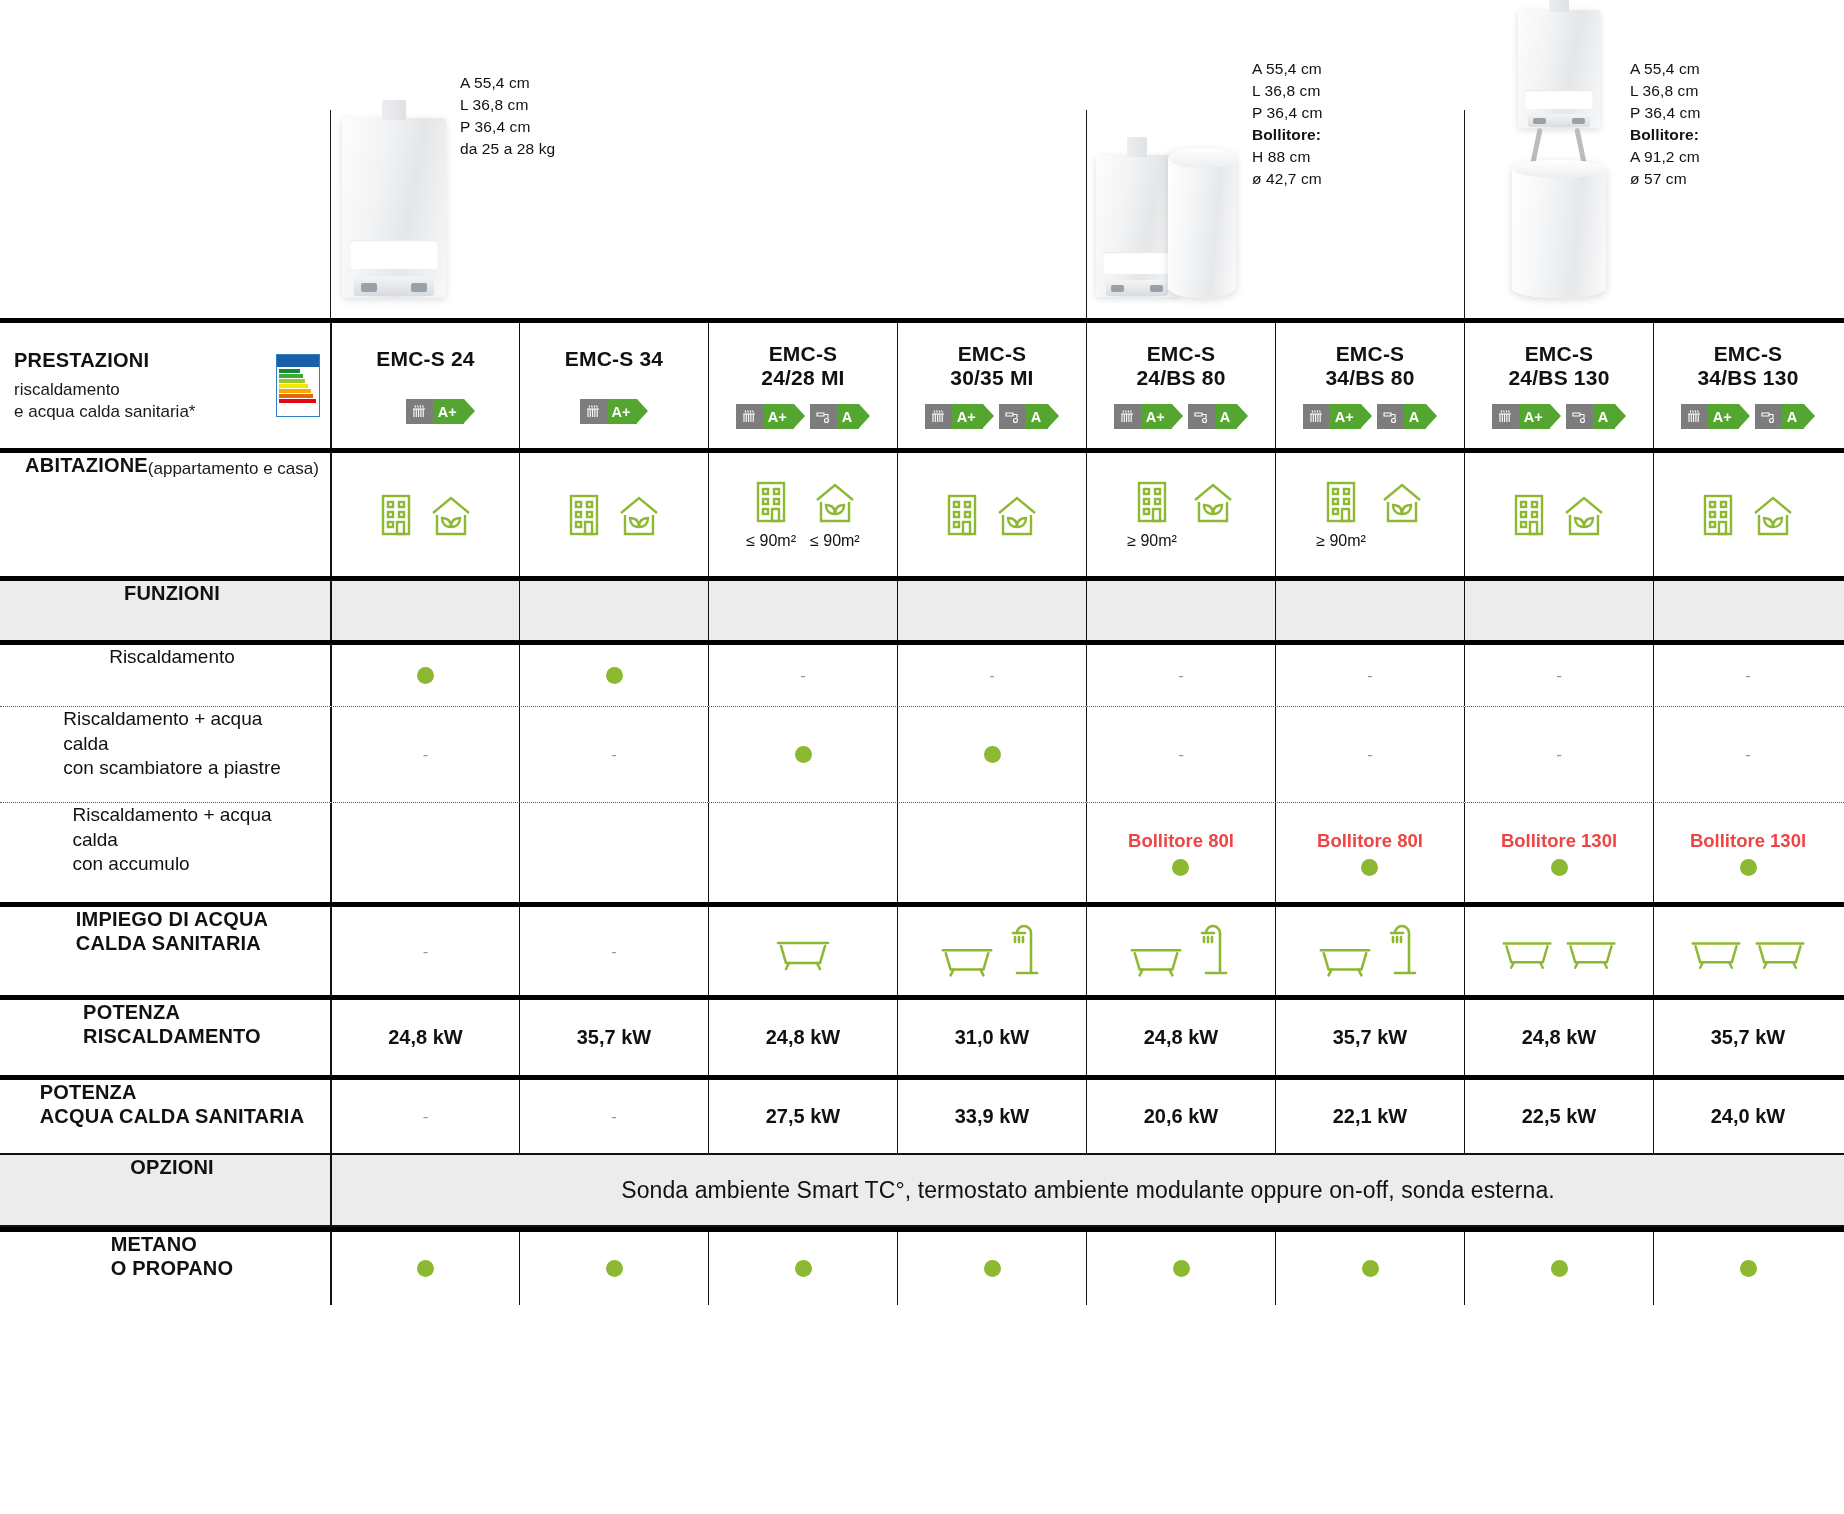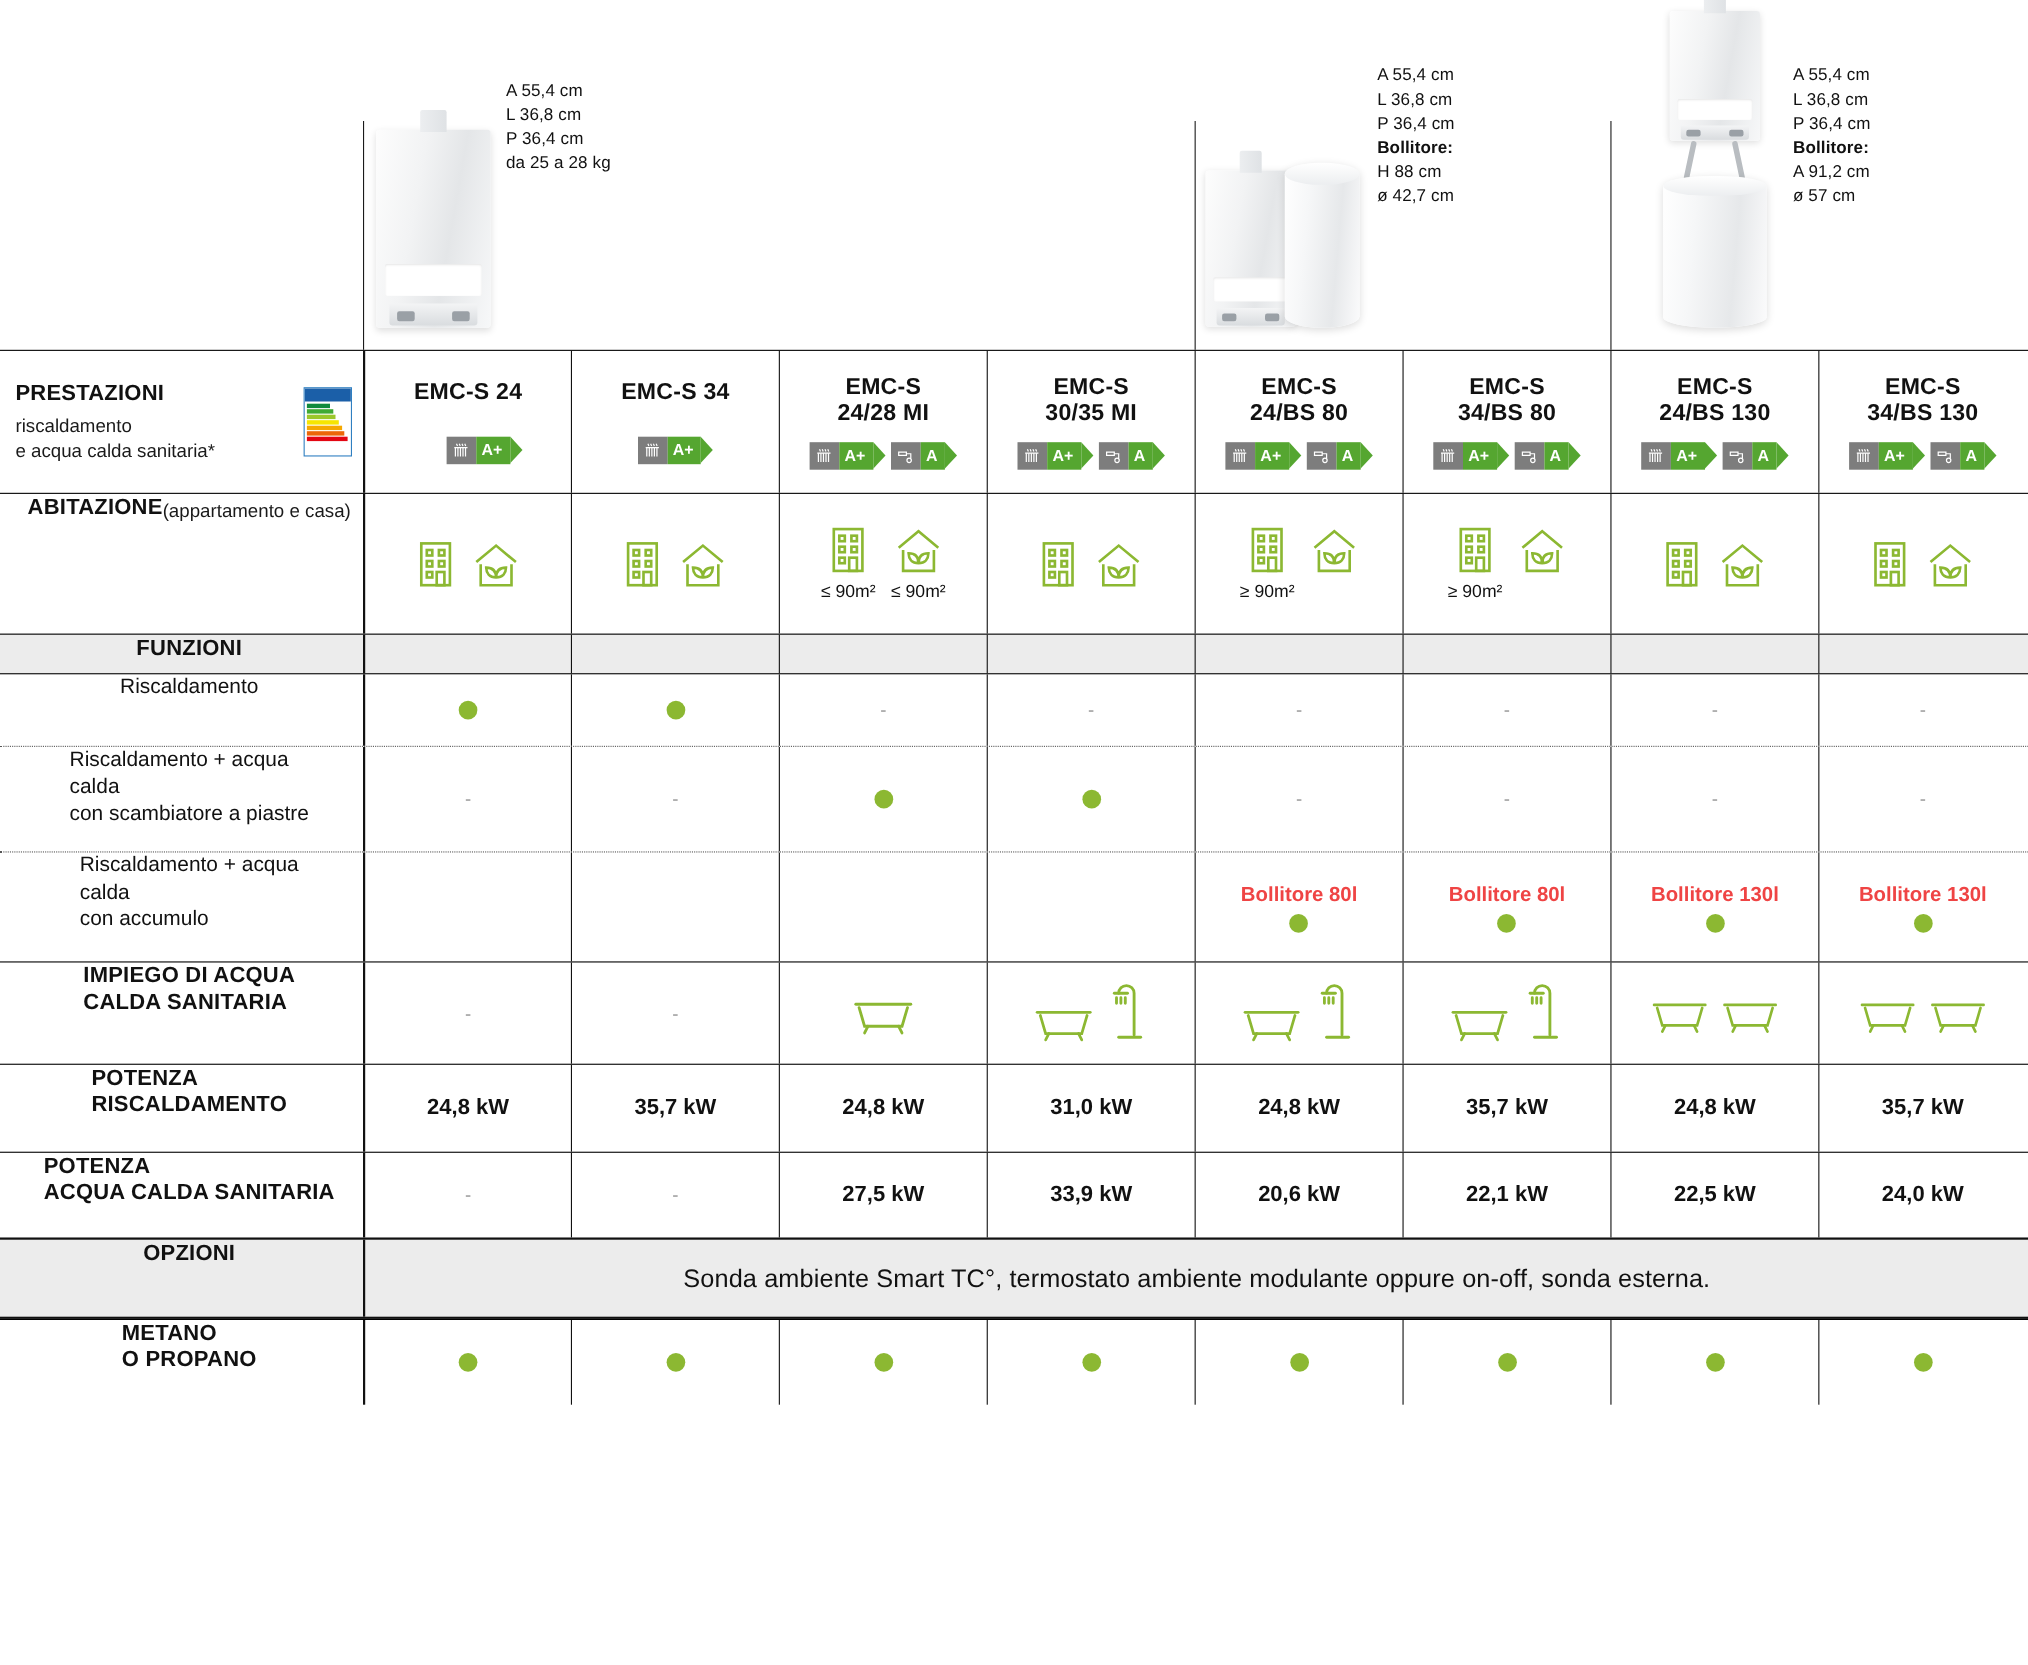--- a/index.html
+++ b/index.html
@@ -83,21 +83,21 @@
     padding-left: 14px; text-align: left;
   }
   .rowhead-strong {
     font-size: 20px; font-weight: 700; letter-spacing: .2px;
     line-height: 1.22; color: #111;
   }
   .rowhead-plain { font-size: 19px; font-weight: 400; line-height: 1.3; color: #111; }
   .sub { font-size: 17px; font-weight: 400; color: #1a1a1a; line-height: 1.28; }
 
   .brd-top-thick { border-top: 2.5px solid #111; }
-  .brd-top-thin  { border-top: 1px solid #000000; }
+  .brd-top-thin  { border-top: 5px solid #000000; }
   .brd-top-dot   { border-top: 1.4px dotted #555; }
 
   .vsep { border-left: 1px solid #111; }
   .vsep-thick { border-left: 2.3px solid #111; }
 
   .grey { background: #ececec; }
 
   
   .model {
     font-size: 21px; font-weight: 700; line-height: 1.16;
@@ -665,21 +665,21 @@
             <g stroke="#8cb832" stroke-width="2.4" fill="none">
               <path d="M4 20L22 5l18 15"></path>
               <path d="M8 22v19h28V22"></path>
               <path d="M22 34c-6 0-9-4-9-9 6 0 9 3 9 9zM22 34c0-6 3-9 9-9 0 5-3 9-9 9z"></path>
             </g>
           </svg>
       </div>
     </div>
   </div>
 
-  <div class="row grey brd-top-thin" style="height:36px;">
+  <div class="row grey brd-top-thin" style="height:64px;">
     <div class="lbl-col lcell">
       <div class="rowhead-strong">FUNZIONI</div>
     </div>
     <div class="cell prod-col vsep-thick"></div>
     <div class="cell prod-col vsep"></div>
     <div class="cell prod-col vsep"></div>
     <div class="cell prod-col vsep"></div>
     <div class="cell prod-col vsep"></div>
     <div class="cell prod-col vsep"></div>
     <div class="cell prod-col vsep"></div>

